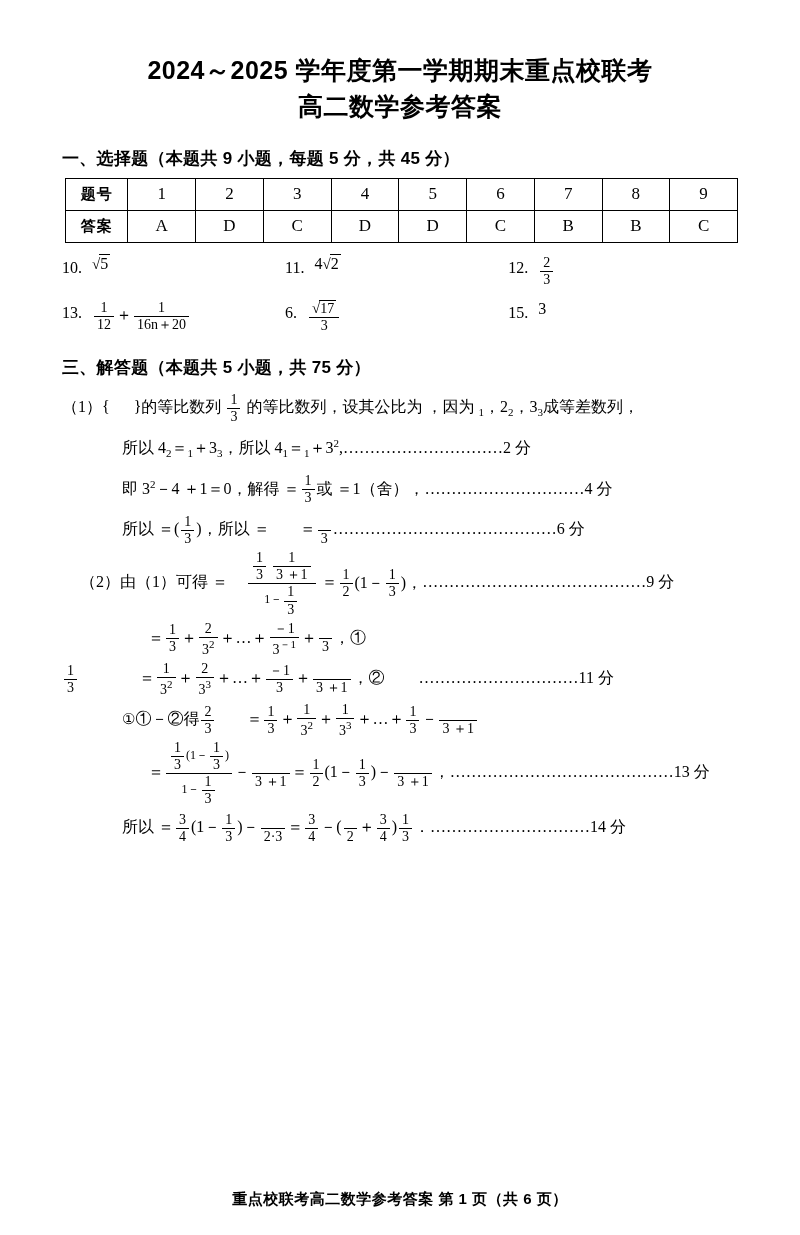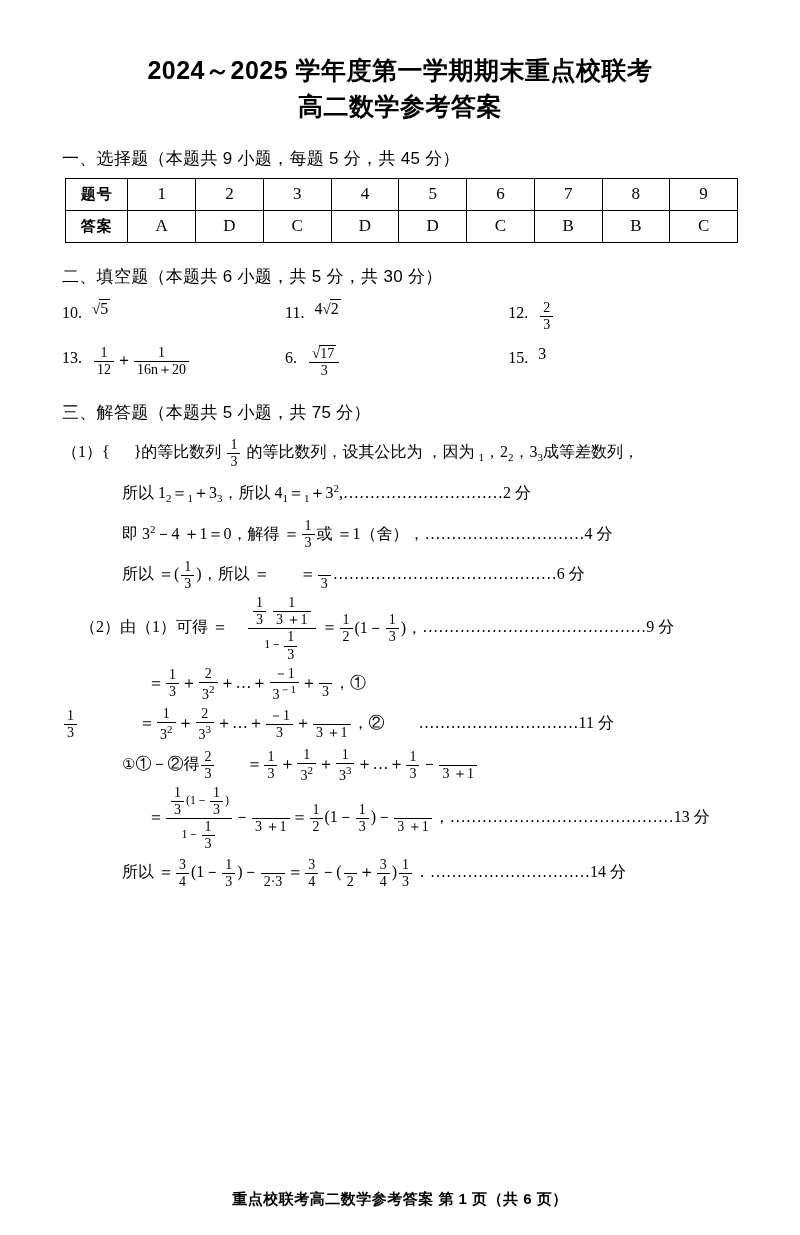--- a/index.html
+++ b/index.html
@@ -27,21 +27,21 @@
     font-weight: bold;
     font-size: 25px;
     line-height: 1.45;
     letter-spacing: 0.5px;
   }
   .title .line2 {
     display: block;
   }
   .section-head {
     font-family: "Liberation Sans", sans-serif;
-    font-weight: normal;
+    font-weight: bold;
     font-size: 17px;
     margin-top: 22px;
     margin-bottom: 8px;
     letter-spacing: 0.3px;
   }
   table.answers {
     border-collapse: collapse;
     margin: 4px 0 0 3px;
     table-layout: fixed;
   }
@@ -181,21 +181,20 @@
       <td class="cell">D</td>
       <td class="cell">D</td>
       <td class="cell">C</td>
       <td class="cell">B</td>
       <td class="cell">B</td>
       <td class="cell">C</td>
     </tr>
   </tbody>
     </table>
 
-  <div class="section-head">二、填空题（本题共 6 小题，共 5 分，共 30 分）</div>
 
   <div class="fill-row">
     <div class="fill-item">
       <span class="num">10.</span>
       <span class="sqrt"><span class="rad">√</span><span class="arg">5</span></span>
     </div>
     <div class="fill-item">
       <span class="num">11.</span>
       <span>4<span class="sqrt"><span class="rad">√</span><span class="arg">2</span></span></span>
     </div>
@@ -234,21 +233,21 @@
   <div class="line">
     <span>（1）{</span>
     <span style="display:inline-block;width:16px"></span>
     <span>}的等比数列</span>
     <span class="frac"><span class="top">1</span><span class="bot">3</span></span>
     <span>的等比数列，设其公比为 ，因为</span>
     <span class="sub">1</span><span>，2</span><span class="sub">2</span><span>，3</span><span class="sub">3</span><span>成等差数列，</span>
   </div>
 
   <div class="line indent2">
-    <span>所以 1</span><span class="sub">2</span><span>＝</span><span class="sub">1</span><span>＋3</span><span class="sub">3</span><span>，所以 4</span><span class="sub">1</span><span>＝</span><span class="sub">1</span><span>＋3</span><span class="sup">2</span><span>,</span><span class="dots">…………………………</span><span>2 分</span>
+    <span>所以 4</span><span class="sub">2</span><span>＝</span><span class="sub">1</span><span>＋3</span><span class="sub">3</span><span>，所以 4</span><span class="sub">1</span><span>＝</span><span class="sub">1</span><span>＋3</span><span class="sup">2</span><span>,</span><span class="dots">…………………………</span><span>2 分</span>
   </div>
 
   <div class="line indent2">
     <span>即 3</span><span class="sup">2</span><span>－4 ＋1＝0，解得 ＝</span><span class="frac"><span class="top">1</span><span class="bot">3</span></span><span>或 ＝1（舍），</span><span class="dots">…………………………</span><span>4 分</span>
   </div>
 
   <div class="line indent2">
     <span>所以 ＝(</span><span class="frac"><span class="top">1</span><span class="bot">3</span></span><span>)，所以 ＝</span>
     <span style="display:inline-block;width:22px"></span>
     <span>＝</span><span class="frac"><span class="top">&nbsp;&nbsp;</span><span class="bot">3</span></span><span class="dots">……………………………………</span><span>6 分</span>

